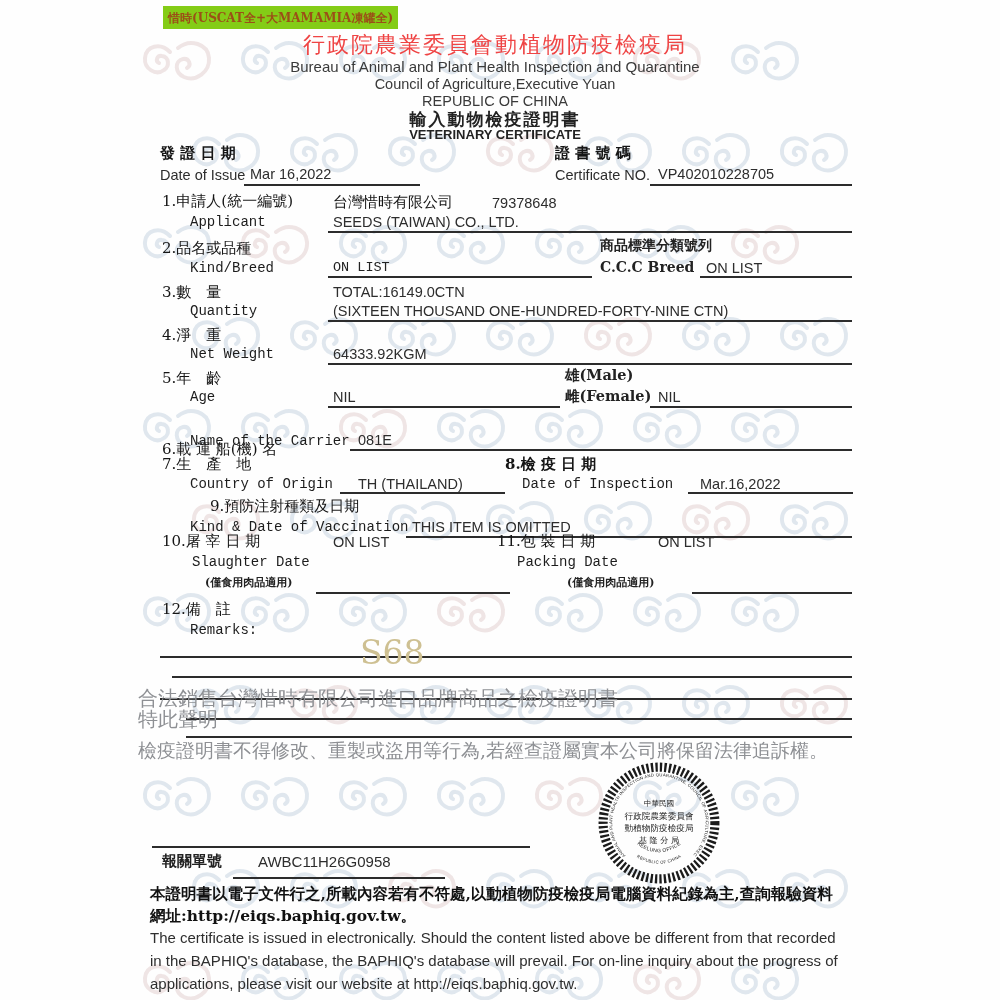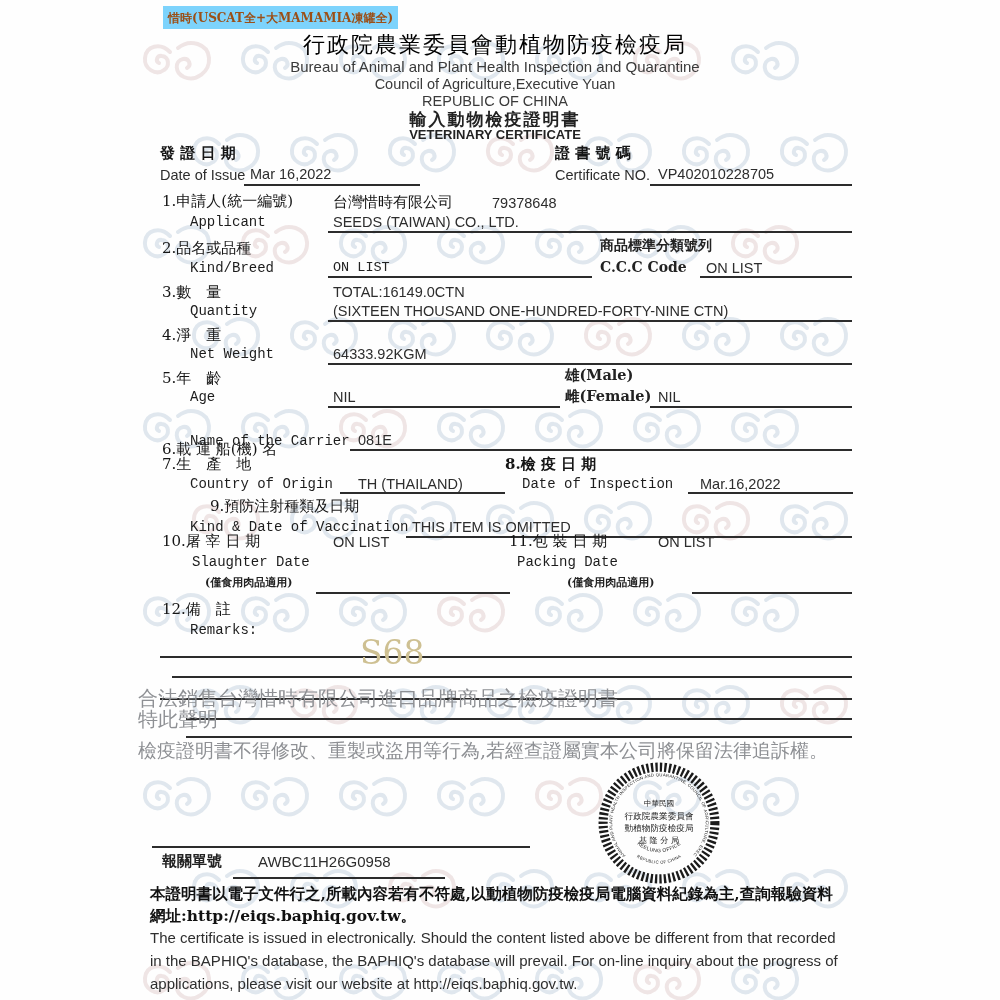--- a/index.html
+++ b/index.html
@@ -8,21 +8,21 @@
   .zh{font-family:"DejaVu Serif","Liberation Serif",serif;}
   .sans{font-family:"Liberation Sans","DejaVu Sans",sans-serif;}
   .mono{font-family:"Liberation Mono","DejaVu Sans Mono",monospace;}
   .lblzh{font-size:15px;color:#151515;}
   .lblen{font-size:14px;color:#1c1c1c;}
   .val{font-size:14.5px;color:#2d2d2d;}
   .hline{position:absolute;height:2px;background:#2c2c2c;z-index:1;}
   .hdr{position:absolute;left:130px;width:730px;text-align:center;z-index:2;}
   .gray{color:#8e9094;}
   .wm{position:absolute;opacity:.55;z-index:0;}
-  .tagbox{background:#7dd3fc;padding:1px 5px 2px 5px;}
+  .tagbox{background:#84cc16;padding:1px 5px 2px 5px;}
   .seal{position:absolute;z-index:2;}
   .seal text{font-family:"DejaVu Serif","Liberation Serif",serif;fill:#1b1b1b;}
   .seal .ringtxt{font-family:"Liberation Sans",sans-serif;letter-spacing:.25px;}
 </style>
 </head>
 <body>
 
 <div class="page">
 
   <div id="wm-layer">
@@ -333,21 +333,21 @@
       <svg viewBox="0 0 72 54" width="72" height="54" class="wm" style="left: 728px; top: 958px;">
         <path d="M30,14 C20,4 6,8 5,20 C4,31 16,38 24,32 C30,28 29,19 22,18 C17,17 15,23 19,25" fill="none" stroke="#c9d6e2" stroke-width="4" stroke-linecap="round"></path>
         <path d="M38,10 C50,0 68,6 69,20 C70,34 56,44 44,39 C35,35 34,23 43,21 C49,20 52,27 47,30" fill="none" stroke="#c9d6e2" stroke-width="4" stroke-linecap="round"></path>
       </svg>
     </div>
 
   <div class="t tagbox" style="left:163px;top:6px;">
     <span class="zh" style="font-size:12px;font-weight:bold;color:#9b4f17;">惜時(USCAT全+大MAMAMIA凍罐全)</span>
   </div>
 
-  <div class="hdr zh" style="top:30px;font-size:22px;letter-spacing:2px;color:#000000;">行政院農業委員會動植物防疫檢疫局</div>
+  <div class="hdr zh" style="top:30px;font-size:22px;letter-spacing:2px;color:#ef4444;">行政院農業委員會動植物防疫檢疫局</div>
   <div class="hdr sans" style="top:58px;font-size:15px;color:#3a3a3a;">Bureau of Animal and Plant Health Inspection and Quarantine</div>
   <div class="hdr sans" style="top:76px;font-size:14.5px;color:#3a3a3a;">Council of Agriculture,Executive Yuan</div>
   <div class="hdr sans" style="top:93px;font-size:14.5px;color:#3a3a3a;">REPUBLIC OF CHINA</div>
   <div class="hdr sans" style="top:127px;font-size:13px;font-weight:bold;">VETERINARY CERTIFICATE</div>
   <div class="hdr zh" style="top:108px;font-size:17px;font-weight:bold;letter-spacing:2px;">輸入動物檢疫證明書</div>
 
   <span class="t zh lblzh" style="left:160px;top:144px;font-weight:bold;">發 證 日 期</span>
   <span class="t sans val" style="left:160px;top:166px;">Date of Issue</span>
   <span class="t sans val" style="left:250px;top:165px;">Mar 16,2022</span>
   <div class="hline" style="left:244px;top:184px;width:176px;"></div>
@@ -361,21 +361,21 @@
   <span class="t sans val" style="left:492px;top:194px;">79378648</span>
   <span class="t mono lblen" style="left:190px;top:214px;">Applicant</span>
   <span class="t sans val" style="left:333px;top:213px;">SEEDS (TAIWAN) CO., LTD.</span>
   <div class="hline" style="left:328px;top:231px;width:524px;"></div>
 
   <span class="t zh lblzh" style="left:162px;top:239px;">2.品名或品種</span>
   <span class="t zh" style="left:600px;top:237px;font-size:14px;font-weight:bold;">商品標準分類號列</span>
   <span class="t mono lblen" style="left:190px;top:260px;">Kind/Breed</span>
   <span class="t mono" style="left:333px;top:260px;font-size:13.5px;">ON LIST</span>
   <div class="hline" style="left:328px;top:276px;width:264px;"></div>
-  <span class="t zh" style="left:600px;top:259px;font-size:14px;font-weight:bold;">C.C.C Code</span>
+  <span class="t zh" style="left:600px;top:259px;font-size:14px;font-weight:bold;">C.C.C Breed</span>
   <span class="t sans val" style="left:706px;top:259px;">ON LIST</span>
   <div class="hline" style="left:700px;top:276px;width:152px;"></div>
 
   <span class="t zh lblzh" style="left:162px;top:283px;">3.數　量</span>
   <span class="t sans val" style="left:333px;top:283px;">TOTAL:16149.0CTN</span>
   <span class="t mono lblen" style="left:190px;top:303px;">Quantity</span>
   <span class="t sans val" style="left:333px;top:302px;">(SIXTEEN THOUSAND ONE-HUNDRED-FORTY-NINE CTN)</span>
   <div class="hline" style="left:328px;top:320px;width:524px;"></div>
 
   <span class="t zh lblzh" style="left:162px;top:326px;">4.淨　重</span>
@@ -406,21 +406,21 @@
   <span class="t sans val" style="left:700px;top:475px;">Mar.16,2022</span>
   <div class="hline" style="left:688px;top:492px;width:165px;"></div>
 
   <span class="t zh lblzh" style="left:162px;top:497px;margin-left:48px;">9.預防注射種類及日期</span>
   <span class="t mono lblen" style="left:190px;top:519px;">Kind &amp; Date of Vaccination</span>
   <span class="t sans val" style="left:412px;top:518px;">THIS ITEM IS OMITTED</span>
   <div class="hline" style="left:406px;top:536px;width:446px;"></div>
 
   <span class="t zh lblzh" style="left:162px;top:532px;">10.屠 宰 日 期</span>
   <span class="t sans val" style="left:333px;top:533px;">ON LIST</span>
-  <span class="t zh lblzh" style="left:497px;top:532px;margin-left:12px;">11.包 裝 日 期</span>
+  <span class="t zh lblzh" style="left:497px;top:532px;">11.包 裝 日 期</span>
   <span class="t sans val" style="left:658px;top:533px;">ON LIST</span>
   <span class="t mono lblen" style="left:192px;top:554px;">Slaughter Date</span>
   <span class="t mono lblen" style="left:517px;top:554px;">Packing Date</span>
   <span class="t zh" style="left:205px;top:576px;font-size:11px;font-weight:bold;">(僅食用肉品適用)</span>
   <div class="hline" style="left:316px;top:592px;width:194px;"></div>
   <span class="t zh" style="left:567px;top:576px;font-size:11px;font-weight:bold;">(僅食用肉品適用)</span>
   <div class="hline" style="left:692px;top:592px;width:160px;"></div>
 
   <span class="t zh lblzh" style="left:162px;top:600px;">12.備　註</span>
   <span class="t mono lblen" style="left:190px;top:622px;">Remarks:</span>

